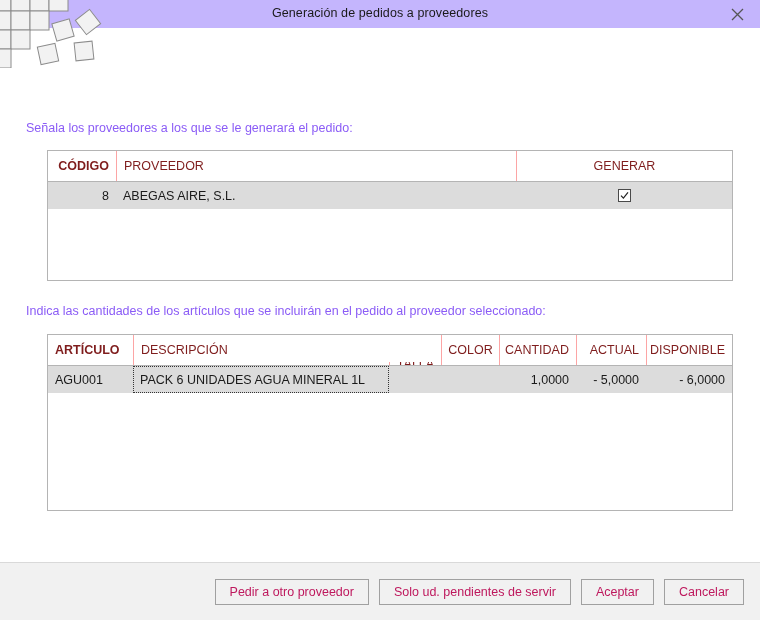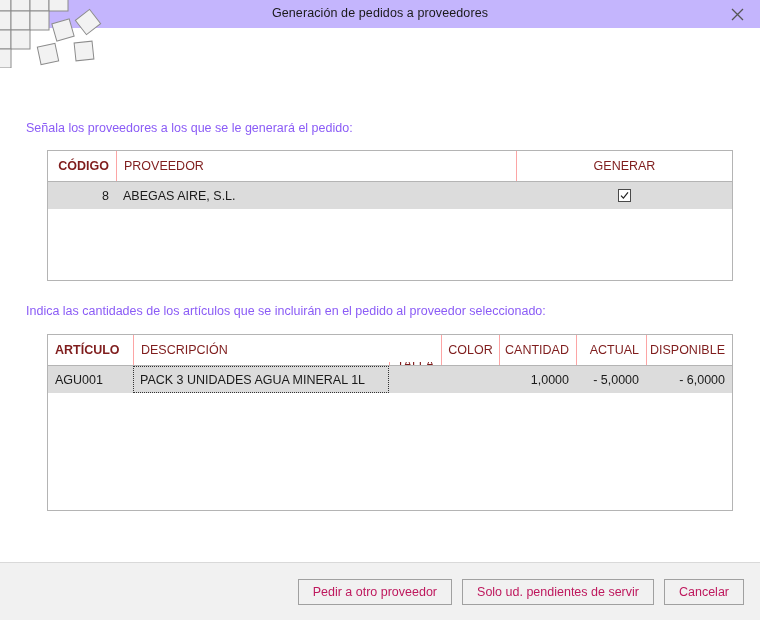--- a/index.html
+++ b/index.html
@@ -230,31 +230,32 @@
         <div class="cell c-art al-l b">ARTÍCULO</div>
         <div class="cell c-desc al-l">DESCRIPCIÓN</div>
         <div class="cell c-tal al-c">TALLA</div>
         <div class="cell c-col al-c">COLOR</div>
         <div class="cell c-can al-r">CANTIDAD</div>
         <div class="cell c-act al-r">ACTUAL</div>
         <div class="cell c-dis al-r">DISPONIBLE</div>
       </div>
       <div class="row">
         <div class="cell c-art al-l">AGU001</div>
-        <div class="cell c-desc al-l focus-cell">PACK 3 UNIDADES AGUA MINERAL 1L</div>
+        <div class="cell c-desc al-l focus-cell">PACK 6 UNIDADES AGUA MINERAL 1L</div>
         <div class="cell c-tal al-c"></div>
         <div class="cell c-col al-c"></div>
         <div class="cell c-can al-r">1,0000</div>
         <div class="cell c-act al-r">- 5,0000</div>
         <div class="cell c-dis al-r">- 6,0000</div>
       </div>
       <div class="filler"></div>
     </div>
 
   </div>
 
   <div class="footer">
     <button class="btn">Pedir a otro proveedor</button>
     <button class="btn">Solo ud. pendientes de servir</button>
+    <button class="btn">Aceptar</button>
     <button class="btn">Cancelar</button>
   </div>
 
 </div>
 
 </body></html>

